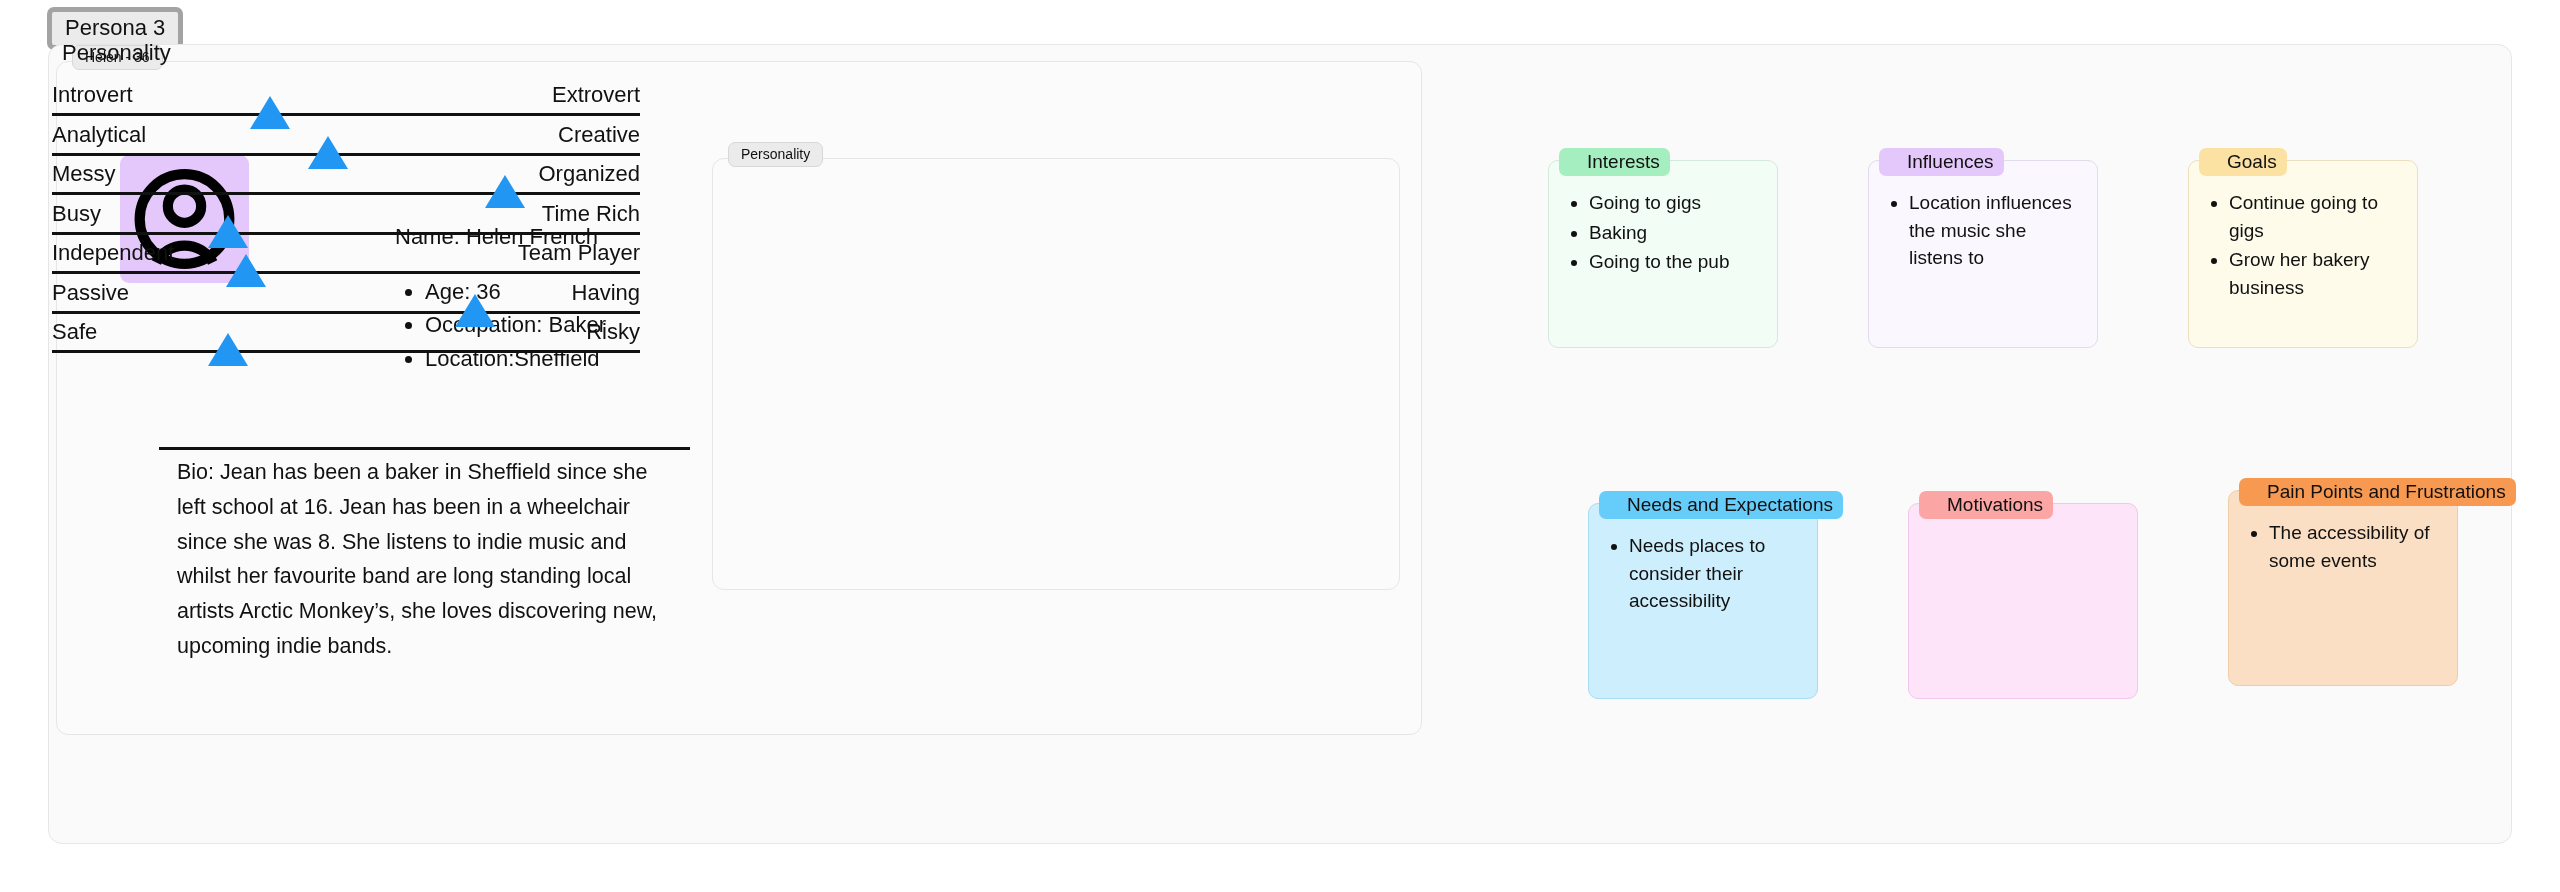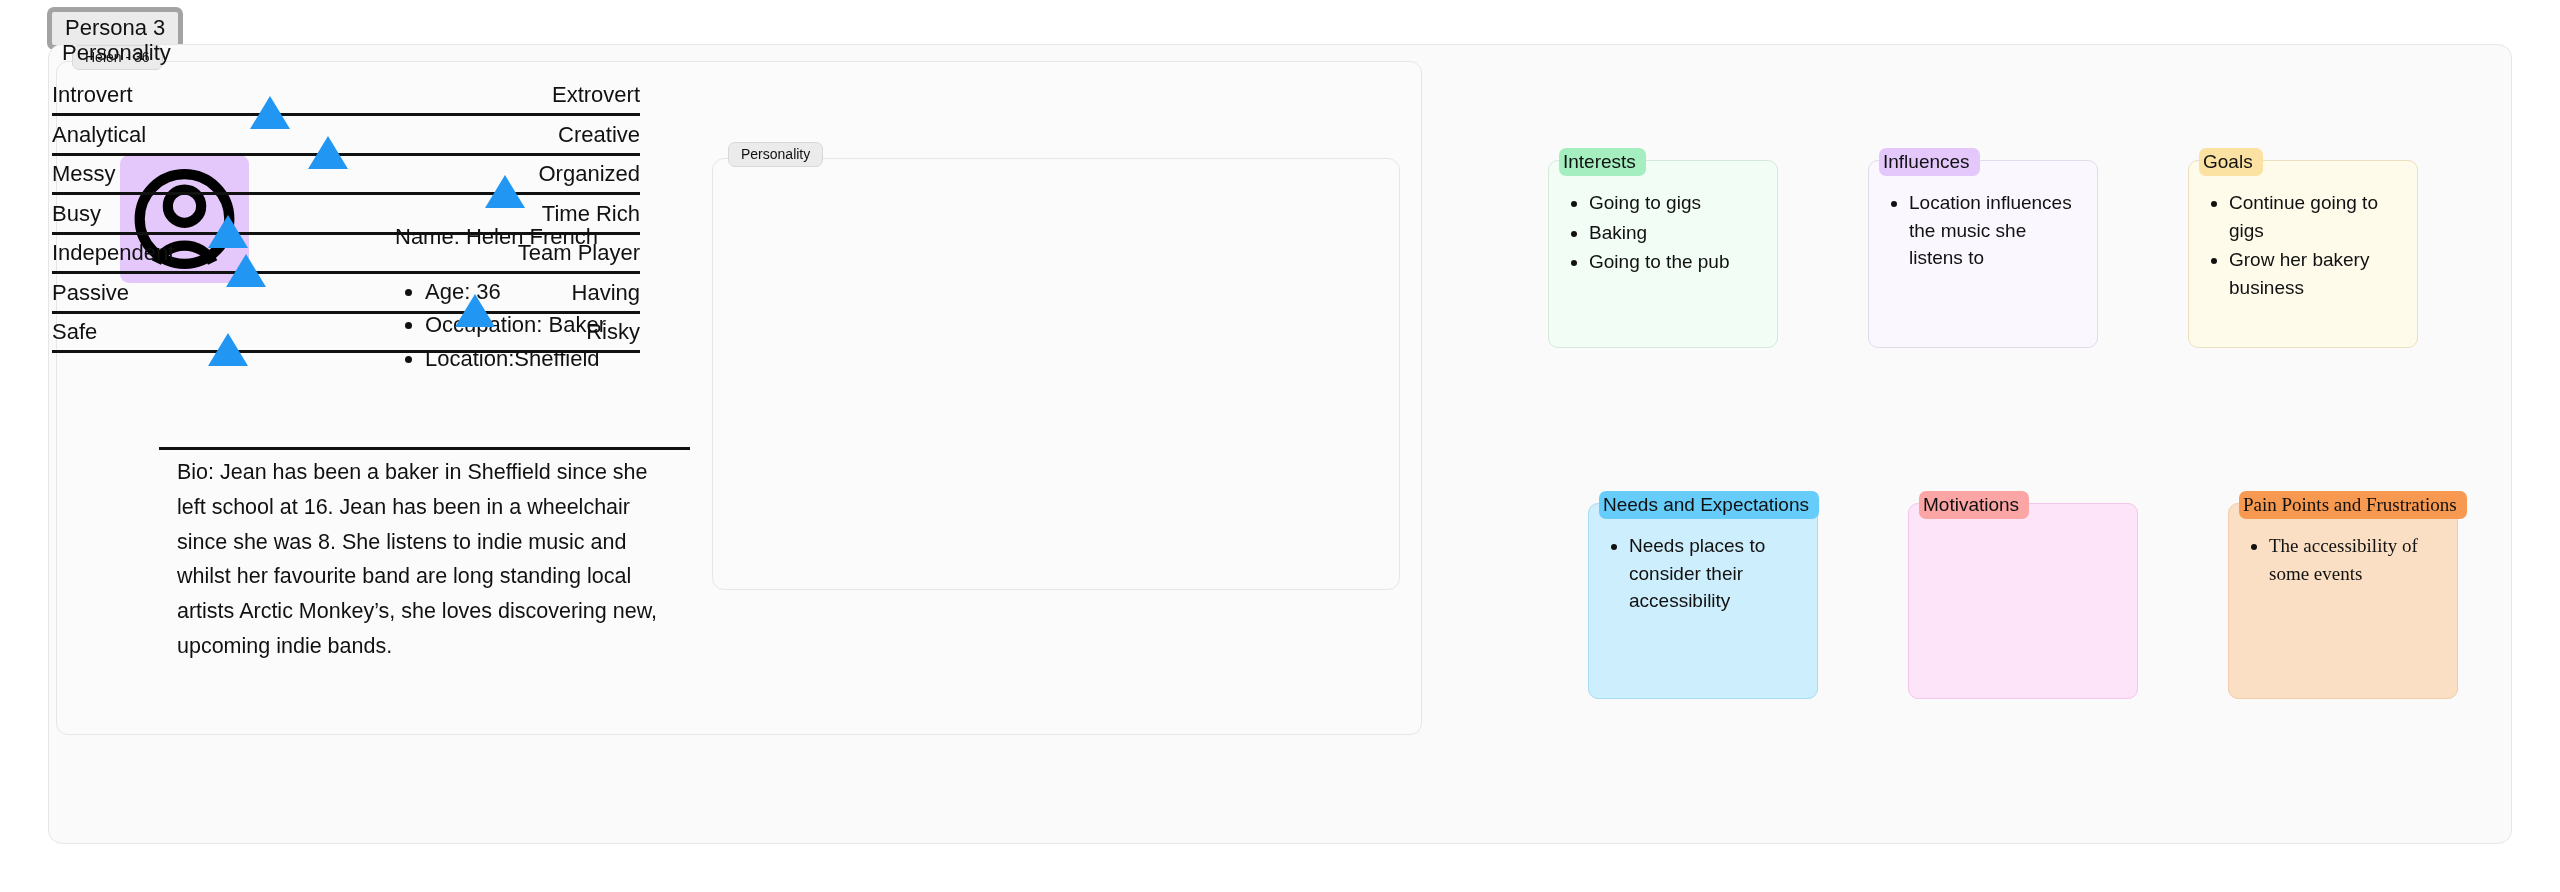--- a/index.html
+++ b/index.html
@@ -192,21 +192,21 @@
     border-radius: 10px;
     box-sizing: border-box;
   }
   .note-card.tall { height: 196px; margin-left: 40px; }
 
   .note-badge {
     position: absolute;
     top: -13px;
     left: 10px;
     border-radius: 7px;
-    padding: 4px 10px 5px 4px;
+    padding: 4px 10px 5px 28px;
     font-size: 19px;
     line-height: 1;
     white-space: nowrap;
     color: #111;
   }
   .note-list {
     margin: 0;
     padding: 28px 14px 0 40px;
     list-style: disc;
   }
@@ -344,21 +344,21 @@
       </div>
       <div class="note-card tall" style="left: 1548px; top: 503px; background: rgb(205, 238, 252); border: 1px solid rgb(168, 220, 242);">
         <div class="note-badge" style="background: rgb(102, 204, 250);">Needs and Expectations</div>
         <ul class="note-list">
           <li>Needs places to consider their accessibility</li>
         </ul>
       </div>
       <div class="note-card tall" style="left: 1868px; top: 503px; background: rgb(253, 228, 248); border: 1px solid rgb(243, 198, 234);">
         <div class="note-badge" style="background: #fca5a5;">Motivations</div>
       </div>
-      <div class="note-card tall" style="left: 2188px; top: 503px; background: rgb(251, 223, 196); border: 1px solid rgb(240, 205, 169); font-family: Liberation Serif, serif;">
+      <div class="note-card tall" style="left: 2188px; top: 490px; background: rgb(251, 223, 196); border: 1px solid rgb(240, 205, 169);">
         <div class="note-badge" style="background: rgb(247, 153, 80);">Pain Points and Frustrations</div>
         <ul class="note-list">
           <li>The accessibility of some events</li>
         </ul>
       </div>
     </div>
 
 </div>
 
 </body></html>

